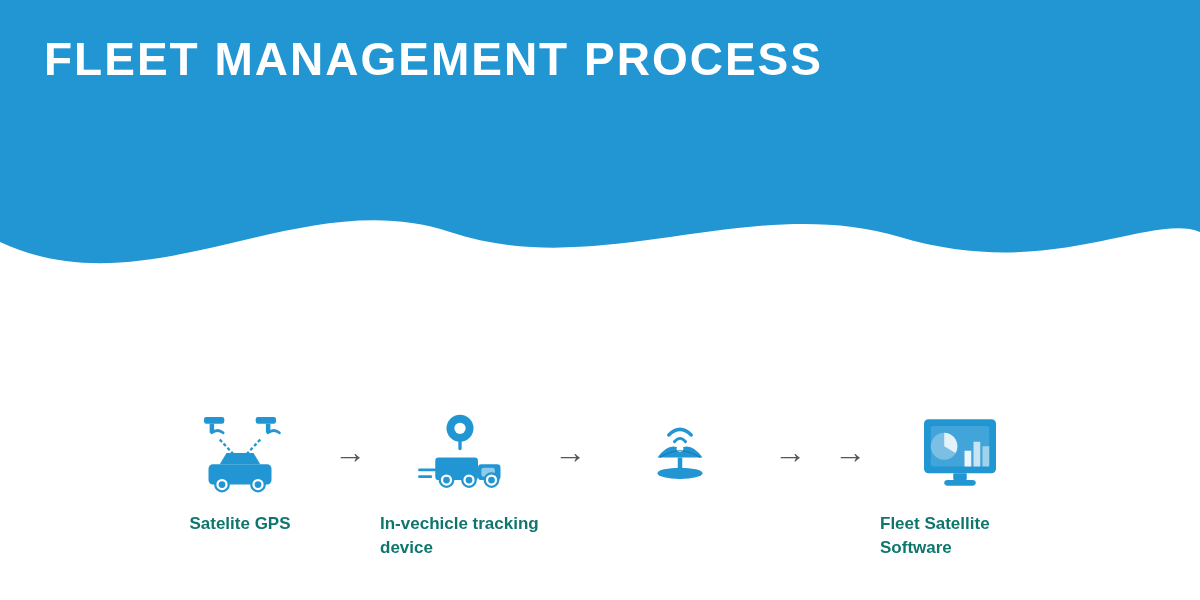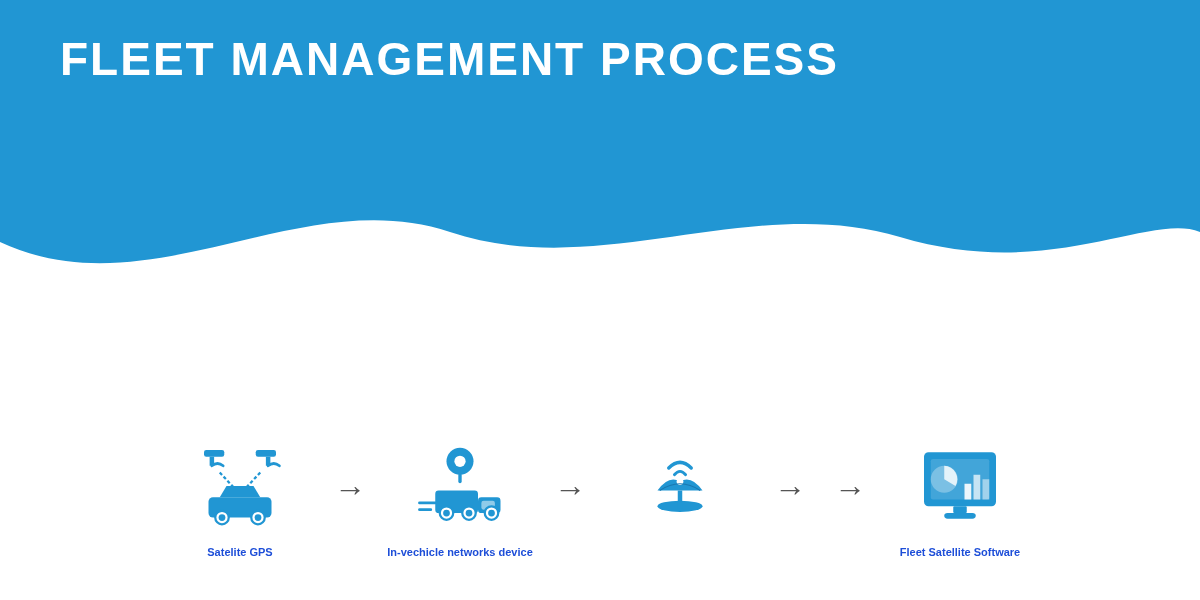--- a/index.html
+++ b/index.html
@@ -24,21 +24,21 @@
     .wave-container {
       position: absolute;
       bottom: -2px;
       left: 0;
       width: 100%;
     }
 
     .page-title {
       position: absolute;
       top: 32px;
-      left: 60px;
+      left: 44px;
       color: #fff;
       font-size: 46px;
       font-weight: 800;
       letter-spacing: 2px;
       text-transform: uppercase;
       font-variant: small-caps;
       z-index: 10;
     }
 
     .process-row {
@@ -65,24 +65,24 @@
     .process-icon {
       width: 90px;
       height: 90px;
       display: flex;
       align-items: center;
       justify-content: center;
       margin-bottom: 14px;
     }
 
     .process-label {
-      font-size: 11px;
+      font-size: 17px;
       font-weight: 600;
-      color: #1d4ed8;
-      text-align: right;
+      color: #0f766e;
+      text-align: left;
       line-height: 1.4;
     }
 
     .arrow-container {
       display: flex;
       align-items: center;
       justify-content: center;
       padding-top: 28px;
       width: 60px;
       flex-shrink: 0;
@@ -156,21 +156,21 @@
         <rect x="59" y="53" width="12" height="8" rx="2" fill="#fff" opacity="0.5"></rect>
 
         <circle cx="28" cy="64" r="6" fill="#fff" stroke="#2196d3" stroke-width="2"></circle>
         <circle cx="28" cy="64" r="3" fill="#2196d3"></circle>
         <circle cx="48" cy="64" r="6" fill="#fff" stroke="#2196d3" stroke-width="2"></circle>
         <circle cx="48" cy="64" r="3" fill="#2196d3"></circle>
         <circle cx="68" cy="64" r="6" fill="#fff" stroke="#2196d3" stroke-width="2"></circle>
         <circle cx="68" cy="64" r="3" fill="#2196d3"></circle>
       </svg>
     </div>
-    <div class="process-label">In-vechicle networks device</div>
+    <div class="process-label">In-vechicle tracking device</div>
   </div>
 
   <div class="arrow-container">
     <span class="arrow">→</span>
   </div>
 
   <div class="process-step">
     <div class="process-icon">
       <svg viewBox="0 0 80 80" fill="none" xmlns="http://www.w3.org/2000/svg">
 

